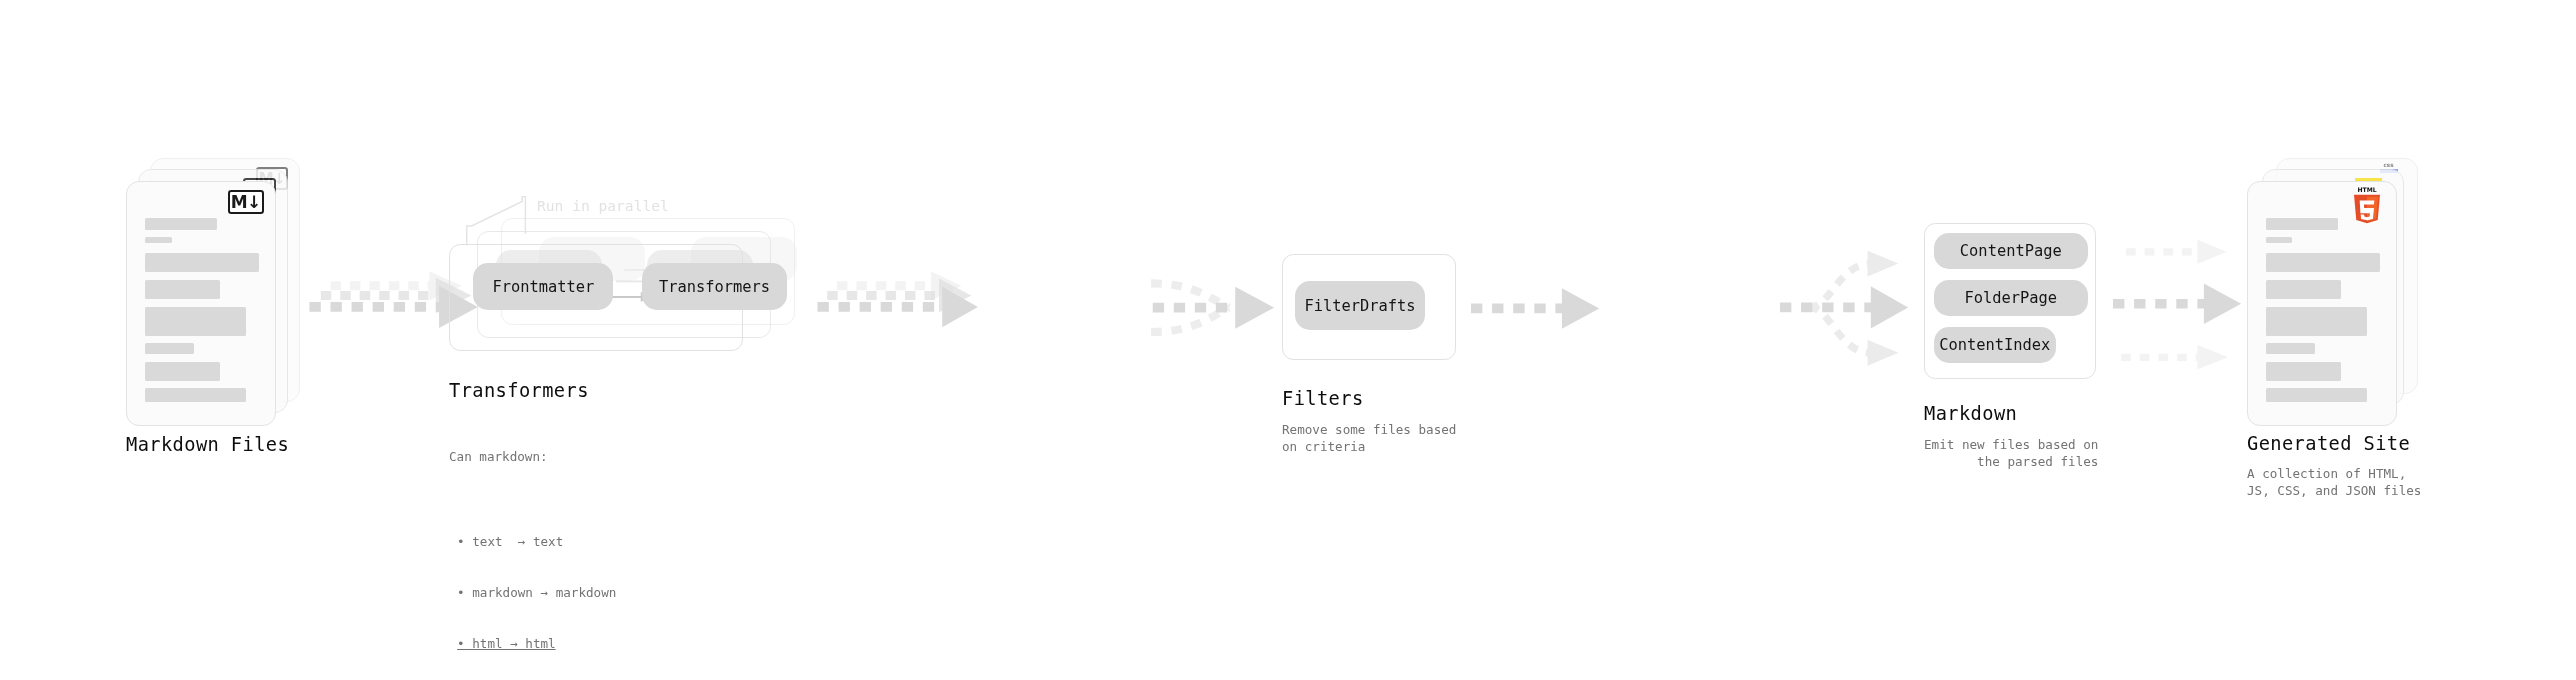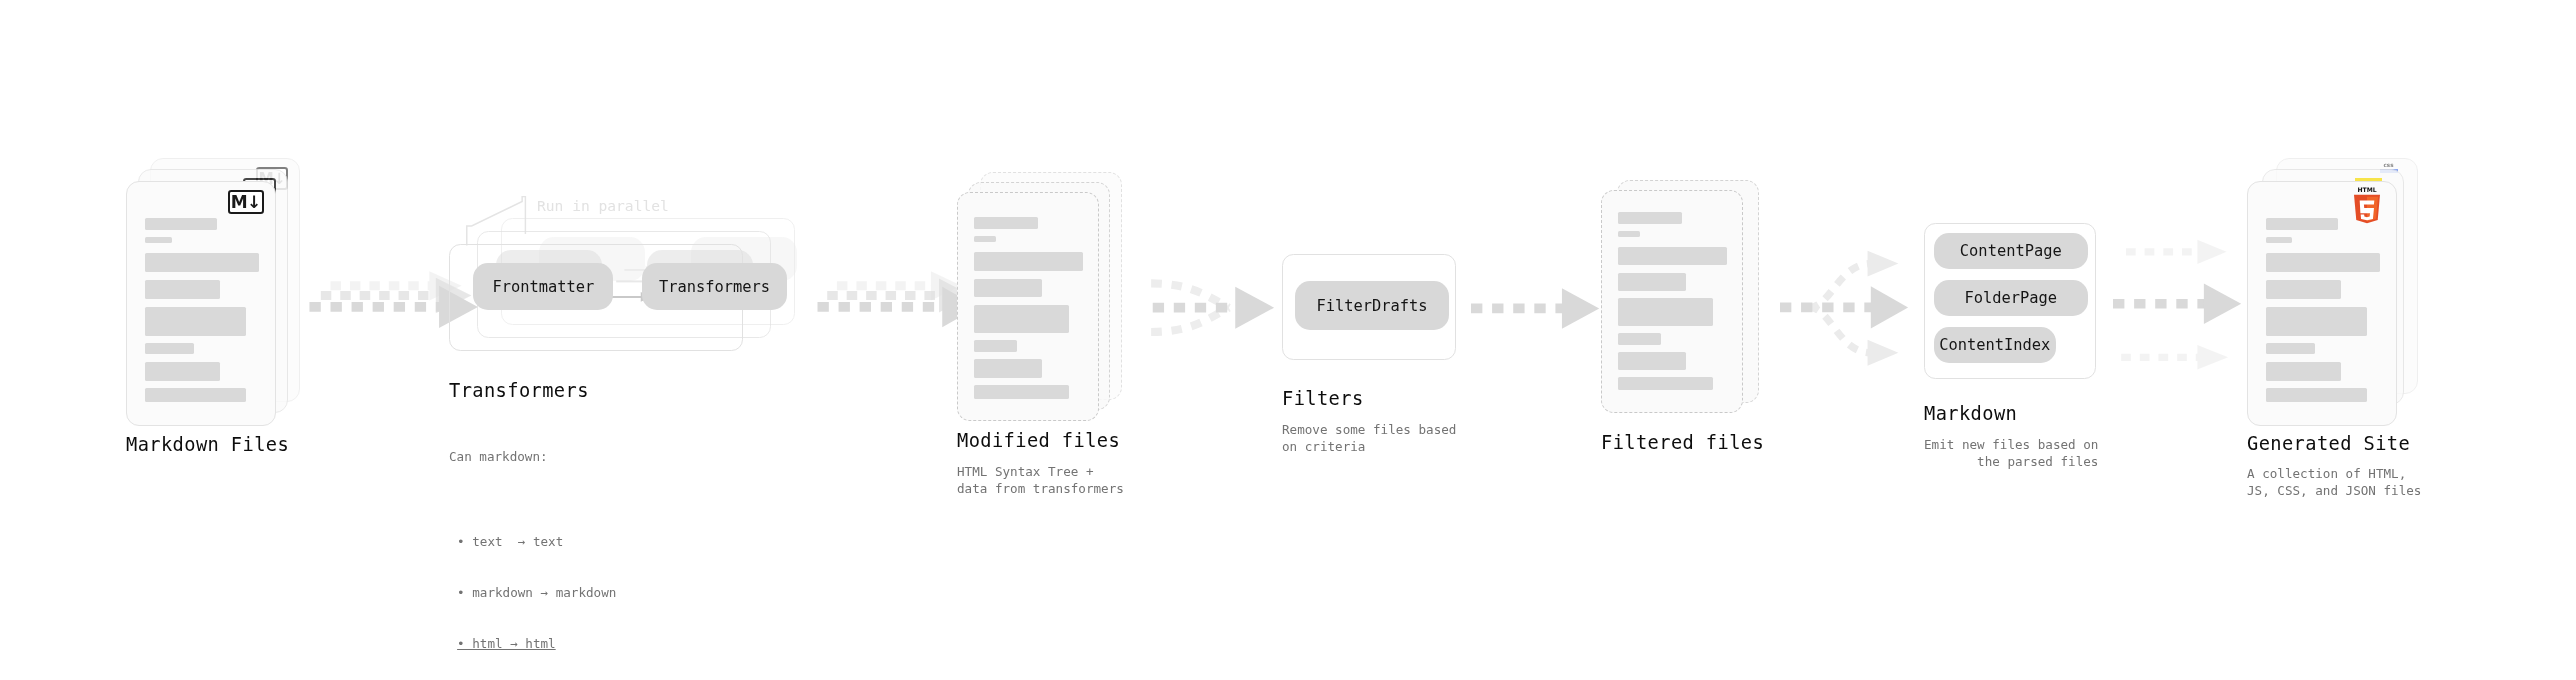--- a/index.html
+++ b/index.html
@@ -187,82 +187,43 @@
     <g opacity="0.75">
       <line x1="12" y1="34" x2="152" y2="34" stroke="#e0e0e0" stroke-width="11" stroke-dasharray="13 11"></line>
       <polygon points="150,13 190,34 150,55" fill="#e0e0e0"></polygon>
     </g>
     <g>
       <line x1="0" y1="48" x2="158" y2="48" stroke="#d9d9d9" stroke-width="12" stroke-dasharray="14 12"></line>
       <polygon points="154,23 198,48 154,73" fill="#d9d9d9"></polygon>
     </g>
   </svg>
 
-  <div class="node" style="left:957px;top:172px;">
-    <div class="card-stack" style="width:175px;height:252px;">
-      <div class="card dashed back2" style="left:23px;top:0;width:142px;height:228px;"></div>
-      <div class="card dashed back1" style="left:11.4px;top:9.8px;width:142px;height:228px;"></div>
-      <div class="card dashed" style="left:0;top:19.5px;width:142px;height:229px;">
-        <div class="card-body" style="top:24.4px;left:16.3px;right:14.6px;">
-          <div class="bar" style="width:58%;height:12.2px;"></div>
-          <div class="bar" style="width:20%;height:5.7px;margin-bottom:9.8px;"></div>
-          <div class="bar" style="width:100%;height:19.5px;"></div>
-          <div class="bar" style="width:62%;height:18.7px;"></div>
-          <div class="bar" style="width:87%;height:28.4px;"></div>
-          <div class="bar" style="width:39%;height:11.4px;"></div>
-          <div class="bar" style="width:62%;height:18.7px;"></div>
-          <div class="bar" style="width:87%;height:14px;"></div>
-        </div>
-      </div>
-    </div>
-    <div class="title" style="left:0;top:258px;">Modified files</div>
-    <div class="sub" style="left:0;top:291px;">HTML Syntax Tree +
-data from transformers</div>
-  </div>
 
   <svg style="left:1138px;top:264px;" width="146" height="89" viewBox="0 0 180 110">
     <path d="M16 24 C 66 24, 86 40, 112 54" fill="none" stroke="#ededed" stroke-width="10" stroke-dasharray="13 12"></path>
     <path d="M16 84 C 66 84, 86 68, 112 54" fill="none" stroke="#ededed" stroke-width="10" stroke-dasharray="13 12"></path>
     <line x1="18" y1="54" x2="124" y2="54" stroke="#d9d9d9" stroke-width="12" stroke-dasharray="14 12"></line>
     <polygon points="120,28 168,54 120,80" fill="#d9d9d9"></polygon>
   </svg>
 
   <div class="node" style="left:1282px;top:254px;">
     <div class="panel" style="left:0;top:0;width:174px;height:106px;"></div>
-    <div class="chip" style="left:13px;top:27px;width:154px;height:49px;">
+    <div class="chip" style="left:13px;top:27px;width:130px;height:49px;">
       <span>FilterDrafts</span>
     </div>
     <div class="title" style="left:0;top:134px;">Filters</div>
     <div class="sub" style="left:0;top:167px;">Remove some files based
 on criteria</div>
   </div>
 
   <svg style="left:1471px;top:288px;" width="138" height="49" viewBox="0 0 170 60">
     <line x1="0" y1="25" x2="116" y2="25" stroke="#d9d9d9" stroke-width="12" stroke-dasharray="14 12"></line>
     <polygon points="112,0 158,25 112,50" fill="#d9d9d9"></polygon>
   </svg>
 
-  <div class="node" style="left:1601px;top:180px;">
-    <div class="card-stack" style="width:175px;height:244px;">
-      <div class="card dashed back1" style="left:16.3px;top:0;width:142px;height:223px;"></div>
-      <div class="card dashed" style="left:0;top:9.8px;width:142px;height:223px;">
-        <div class="card-body" style="top:21px;left:16.3px;right:14.6px;">
-          <div class="bar" style="width:58%;height:12.2px;"></div>
-          <div class="bar" style="width:20%;height:5.7px;margin-bottom:9.8px;"></div>
-          <div class="bar" style="width:100%;height:18.7px;"></div>
-          <div class="bar" style="width:62%;height:18px;"></div>
-          <div class="bar" style="width:87%;height:28px;"></div>
-          <div class="bar" style="width:39%;height:11.4px;"></div>
-          <div class="bar" style="width:62%;height:18px;"></div>
-          <div class="bar" style="width:87%;height:13px;"></div>
-        </div>
-      </div>
-    </div>
-    <div class="title" style="left:0;top:252px;">Filtered files</div>
-  </div>
 
   <svg style="left:1780px;top:236px;" width="150" height="142" viewBox="0 0 185 175">
     <path d="M36 88 C 62 88, 72 36, 110 34" fill="none" stroke="#ebebeb" stroke-width="9" stroke-dasharray="12 11"></path>
     <path d="M36 88 C 62 88, 72 142, 110 144" fill="none" stroke="#ebebeb" stroke-width="9" stroke-dasharray="12 11"></path>
     <polygon points="108,18 146,34 108,50" fill="#ebebeb"></polygon>
     <polygon points="108,128 146,144 108,160" fill="#ebebeb"></polygon>
     <line x1="0" y1="88" x2="116" y2="88" stroke="#d9d9d9" stroke-width="12" stroke-dasharray="14 12"></line>
     <polygon points="112,62 158,88 112,114" fill="#d9d9d9"></polygon>
   </svg>
 

